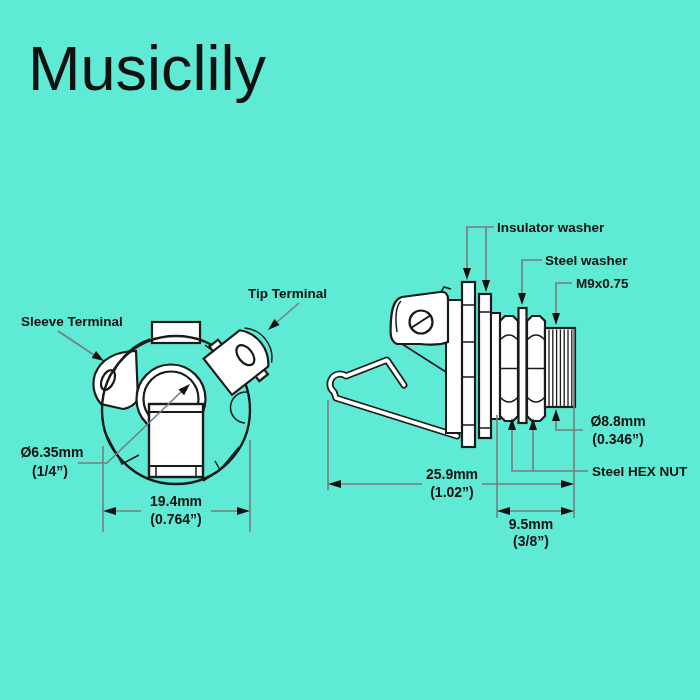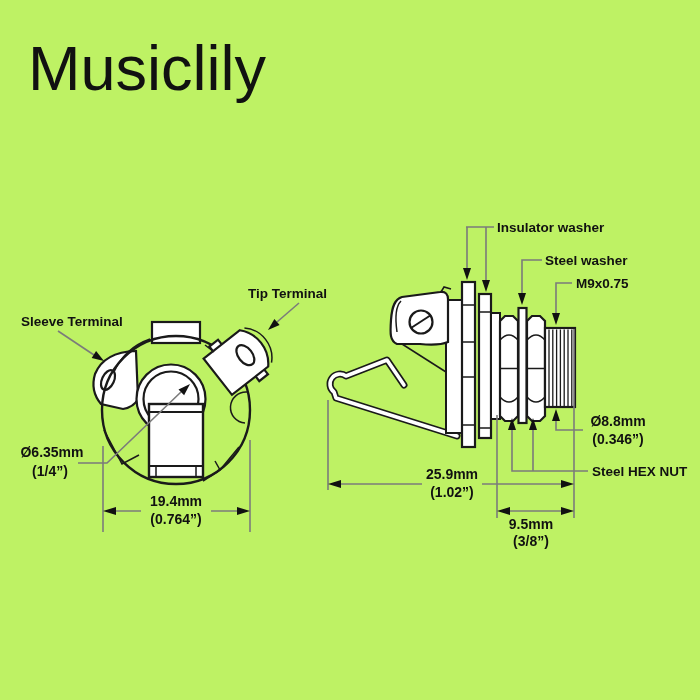--- a/index.html
+++ b/index.html
@@ -1,16 +1,16 @@
 <!DOCTYPE html>
 <html><head>
 <meta charset="utf-8">
 <style>
   html,body{margin:0;padding:0;background:#fff;}
-  .canvas{position:relative;width:700px;height:700px;background:#bef264;overflow:hidden;
+  .canvas{position:relative;width:700px;height:700px;background:#5eead4;overflow:hidden;
           font-family:"Liberation Sans",sans-serif;}
   svg{position:absolute;left:0;top:0;}
   text{fill:#111;}
   .logo-text{font-size:63px;font-weight:400;letter-spacing:0px;}
   .lbl{font-size:13.5px;font-weight:bold;}
   .dim{font-size:14px;font-weight:bold;}
   .outline{fill:#fff;stroke:#1a1a1a;stroke-width:2.2;}
   .outline-n{fill:none;stroke:#1a1a1a;stroke-width:2.2;}
   .detail{fill:none;stroke:#1a1a1a;stroke-width:1.5;}
   .leader{fill:none;stroke:#7b7b7b;stroke-width:1.6;}

